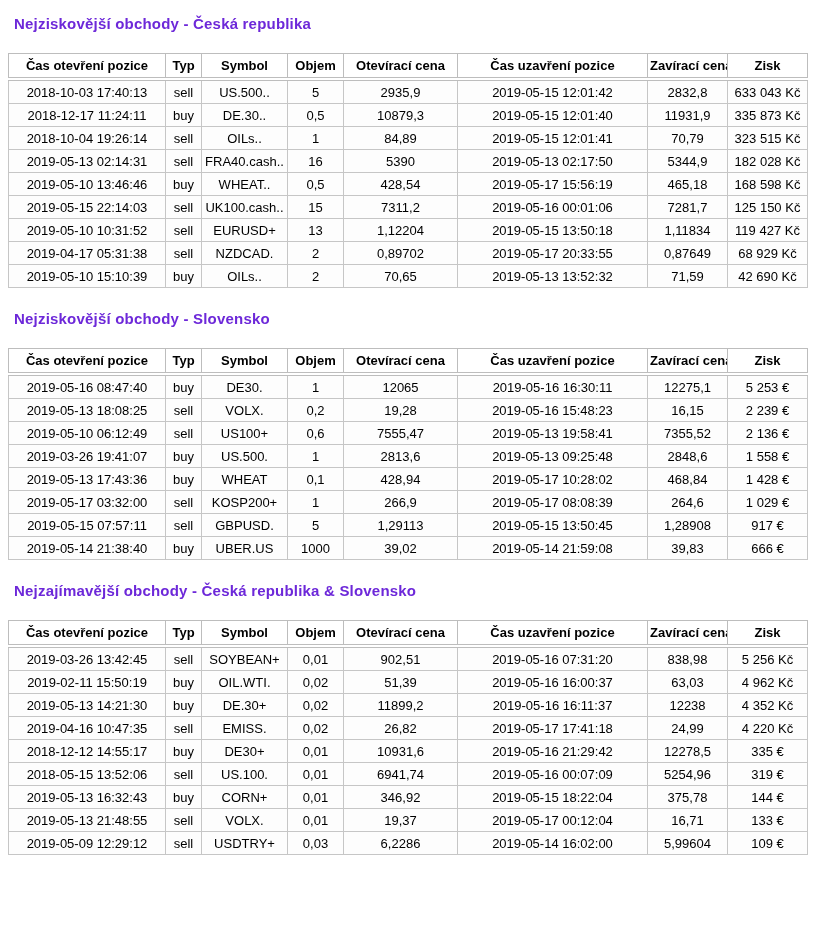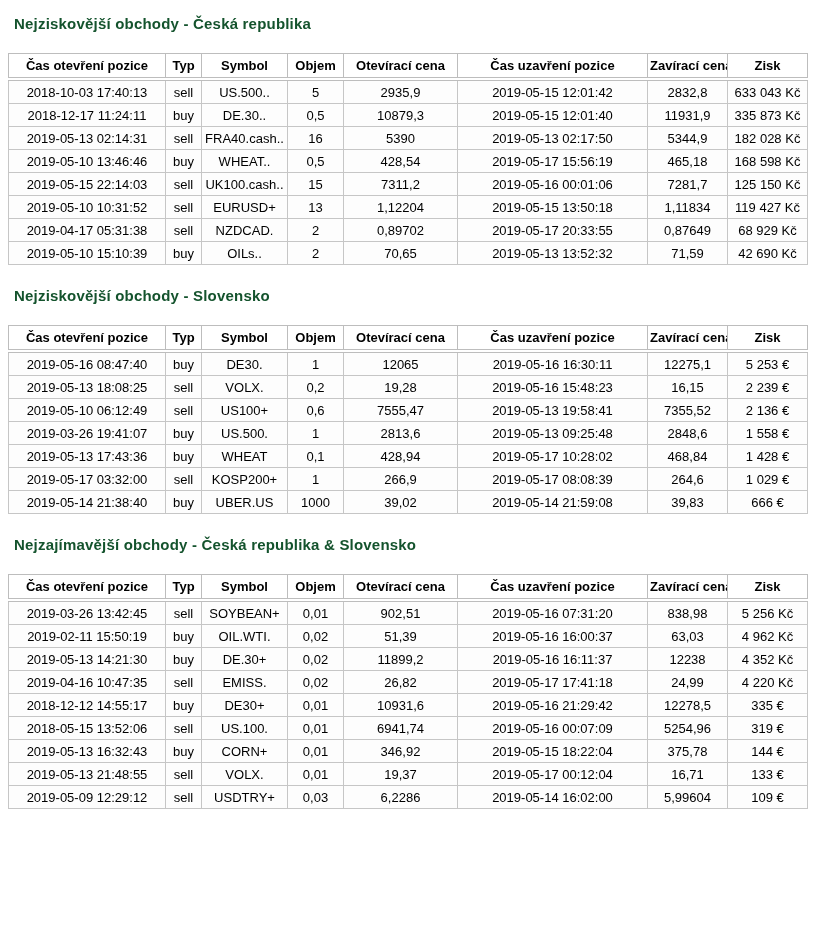--- a/index.html
+++ b/index.html
@@ -11,21 +11,21 @@
     width: 817px;
     font-family: "Liberation Sans", "DejaVu Sans", sans-serif;
     color: #000000;
   }
   .page {
     padding: 2px 8px 20px 8px;
   }
   h2.section-title {
     font-size: 15px;
     font-weight: bold;
-    color: #14532d;
+    color: #6d28d9;
     margin: 0 0 0 6px;
     padding-top: 13px;
     padding-bottom: 21px;
     letter-spacing: 0.2px;
   }
   section.report-section { margin-bottom: 9px; }
   table.trades {
     width: 800px;
     table-layout: fixed;
     border-collapse: separate;
@@ -120,20 +120,30 @@
             <td>2018-12-17 11:24:11</td>
             <td>buy</td>
             <td>DE.30..</td>
             <td>0,5</td>
             <td>10879,3</td>
             <td>2019-05-15 12:01:40</td>
             <td>11931,9</td>
             <td>335 873 Kč</td>
           </tr>
           <tr>
+            <td>2018-10-04 19:26:14</td>
+            <td>sell</td>
+            <td>OILs..</td>
+            <td>1</td>
+            <td>84,89</td>
+            <td>2019-05-15 12:01:41</td>
+            <td>70,79</td>
+            <td>323 515 Kč</td>
+          </tr>
+          <tr>
             <td>2019-05-13 02:14:31</td>
             <td>sell</td>
             <td>FRA40.cash..</td>
             <td>16</td>
             <td>5390</td>
             <td>2019-05-13 02:17:50</td>
             <td>5344,9</td>
             <td>182 028 Kč</td>
           </tr>
           <tr>
@@ -273,20 +283,30 @@
             <td>2019-05-17 03:32:00</td>
             <td>sell</td>
             <td>KOSP200+</td>
             <td>1</td>
             <td>266,9</td>
             <td>2019-05-17 08:08:39</td>
             <td>264,6</td>
             <td>1 029 €</td>
           </tr>
           <tr>
+            <td>2019-05-15 07:57:11</td>
+            <td>sell</td>
+            <td>GBPUSD.</td>
+            <td>5</td>
+            <td>1,29113</td>
+            <td>2019-05-15 13:50:45</td>
+            <td>1,28908</td>
+            <td>917 €</td>
+          </tr>
+          <tr>
             <td>2019-05-14 21:38:40</td>
             <td>buy</td>
             <td>UBER.US</td>
             <td>1000</td>
             <td>39,02</td>
             <td>2019-05-14 21:59:08</td>
             <td>39,83</td>
             <td>666 €</td>
           </tr>
         </tbody>

